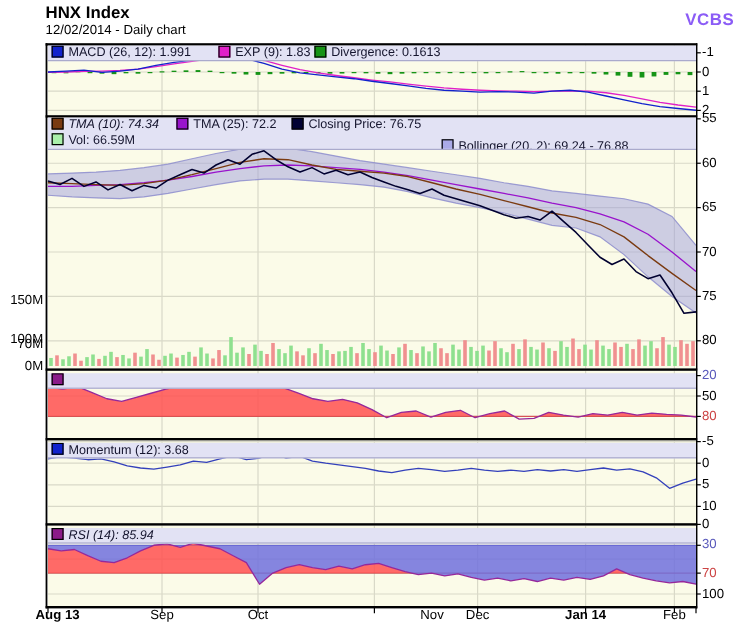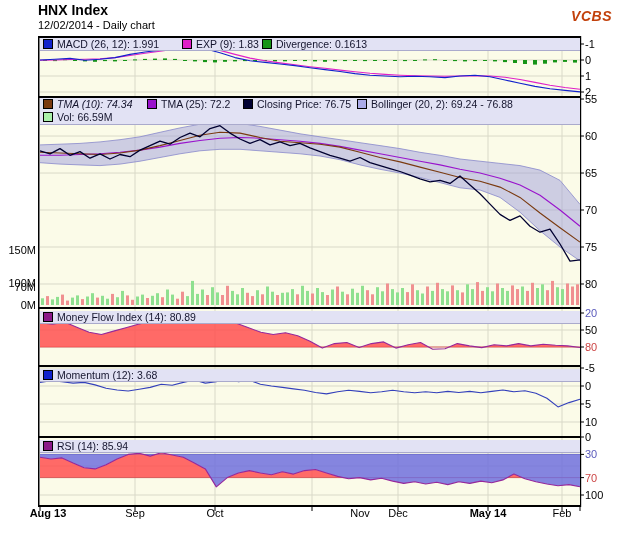--- a/index.html
+++ b/index.html
@@ -1,21 +1,21 @@
 <!DOCTYPE html>
 <html><head>
 <meta charset="utf-8">
 <style>
   html,body{margin:0;padding:0;background:#fff;}
   #stage{position:relative;width:620px;height:535px;background:#fff;
          font-family:"Liberation Sans",sans-serif;overflow:hidden;}
   #chart-svg{position:absolute;left:0;top:0;}
   .hdr-title{position:absolute;left:38px;top:2px;font-size:14px;font-weight:bold;color:#000;}
   .hdr-sub{position:absolute;left:38px;top:19px;font-size:11px;color:#000;}
-  .hdr-brand{position:absolute;right:8px;top:8px;font-size:14px;font-weight:bold;color:#c2410c;letter-spacing:.5px;font-style:italic;}
+  .hdr-brand{position:absolute;right:8px;top:8px;font-size:14px;font-weight:bold;color:#8b5cf6;letter-spacing:.5px;}
   .legend-strip{position:absolute;left:40px;width:540px;background:#e2e2f4;
                 border-bottom:1px solid #aaaacc;box-sizing:border-box;overflow:hidden;}
   .legend-row{position:relative;height:13px;}
   .legend-item{position:absolute;top:0;height:15px;line-height:13px;font-size:10.5px;color:#15152e;white-space:nowrap;}
   .sw{display:inline-block;width:8px;height:8px;border:1px solid #000;margin-right:4px;
       vertical-align:-1px;}
   .tick-label{position:absolute;font-size:11px;color:#000;line-height:11px;}
   .tick-left{text-align:right;width:34px;}
   .x-label{position:absolute;top:507px;font-size:11px;color:#000;transform:translateX(-50%);white-space:nowrap;}
   .x-label.bold{font-weight:bold;}
@@ -331,37 +331,37 @@
         <div class="legend-item" style="left: 3px;"><span class="sw" style="background: rgb(17, 34, 204);"></span><span>MACD (26, 12): 1.991</span></div>
         <div class="legend-item" style="left: 142px;"><span class="sw" style="background: rgb(224, 32, 200);"></span><span>EXP (9): 1.83</span></div>
         <div class="legend-item" style="left: 222px;"><span class="sw" style="background: rgb(22, 148, 22);"></span><span>Divergence: 0.1613</span></div>
       </div>
     </div>
   <div class="legend-strip" id="legend-price" style="top:98px;height:27px;">
       <div class="legend-row">
         <div class="legend-item" style="left: 3px; font-style: italic;"><span class="sw" style="background: rgb(122, 58, 16);"></span><span>TMA (10): 74.34</span></div>
         <div class="legend-item" style="left: 107px;"><span class="sw" style="background: rgb(153, 19, 204);"></span><span>TMA (25): 72.2</span></div>
         <div class="legend-item" style="left: 203px;"><span class="sw" style="background: rgb(0, 0, 51);"></span><span>Closing Price: 76.75</span></div>
-        <div class="legend-item" style="left: 317px;"><span class="sw" style="background: rgb(170, 170, 232);"></span><span>Bollinger (20, 2): 69.24 - 76.88</span></div>
+        <div class="legend-item" style="left: 328px; margin-top: 18px;"><span class="sw" style="background: rgb(170, 170, 232);"></span><span>Bollinger (20, 2): 69.24 - 76.88</span></div>
       </div>
       <div class="legend-row">
         <div class="legend-item" style="left: 3px;"><span class="sw" style="background: rgb(170, 240, 170);"></span><span>Vol: 66.59M</span></div>
       </div>
     </div>
   <div class="legend-strip" id="legend-mfi" style="top:311px;height:13px;">
       <div class="legend-row">
-        <div class="legend-item" style="left: 3px;"><span class="sw" style="background: rgb(139, 26, 137);"></span><span>Money Flow Index (14): 80.89</span></div>
+        <div class="legend-item" style="left: 3px;"><span class="sw" style="background: rgb(139, 26, 137);"></span></div>
       </div>
     </div>
   <div class="legend-strip" id="legend-momentum" style="top:369px;height:13px;">
       <div class="legend-row">
         <div class="legend-item" style="left: 3px; text-align: center;"><span class="sw" style="background: rgb(17, 34, 204);"></span><span>Momentum (12): 3.68</span></div>
       </div>
     </div>
-  <div class="legend-strip" id="legend-rsi" style="top:440px;height:13px;">
+  <div class="legend-strip" id="legend-rsi" style="top:440px;height:13px;font-style:italic;">
       <div class="legend-row">
         <div class="legend-item" style="left: 3px;"><span class="sw" style="background: rgb(139, 26, 137);"></span><span>RSI (14): 85.94</span></div>
       </div>
     </div>
 
   <div id="labels-layer">
       <div class="tick-label " style="left: 585px; top: 87px; color: rgb(0, 0, 0);">2</div>
       <div class="tick-label " style="left: 585px; top: 71px; color: rgb(0, 0, 0);">1</div>
       <div class="tick-label " style="left: 585px; top: 55px; color: rgb(0, 0, 0);">0</div>
       <div class="tick-label " style="left: 585px; top: 39px; color: rgb(0, 0, 0);">-1</div>
@@ -384,16 +384,16 @@
       <div class="tick-label " style="left: 585px; top: 432.002px; color: rgb(0, 0, 0);">0</div>
       <div class="tick-label tick-left" style="left: 2px; top: 244.5px; color: rgb(0, 0, 0);">150M</div>
       <div class="tick-label tick-left" style="left: 2px; top: 278px; color: rgb(0, 0, 0);">100M</div>
       <div class="tick-label tick-left" style="left: 2px; top: 281.5px; color: rgb(0, 0, 0);">70M</div>
       <div class="tick-label tick-left" style="left: 2px; top: 300px; color: rgb(0, 0, 0);">0M</div>
       <div class="x-label bold" style="left: 48px;">Aug 13</div>
       <div class="x-label" style="left: 135px;">Sep</div>
       <div class="x-label" style="left: 215px;">Oct</div>
       <div class="x-label" style="left: 312px; margin-left: 48px;">Nov</div>
       <div class="x-label" style="left: 398px;">Dec</div>
-      <div class="x-label bold" style="left: 488px;">May 14</div>
+      <div class="x-label bold" style="left: 488px;">Jan 14</div>
       <div class="x-label" style="left: 562px;">Feb</div>
     </div>
 </div>
 
 </body></html>

